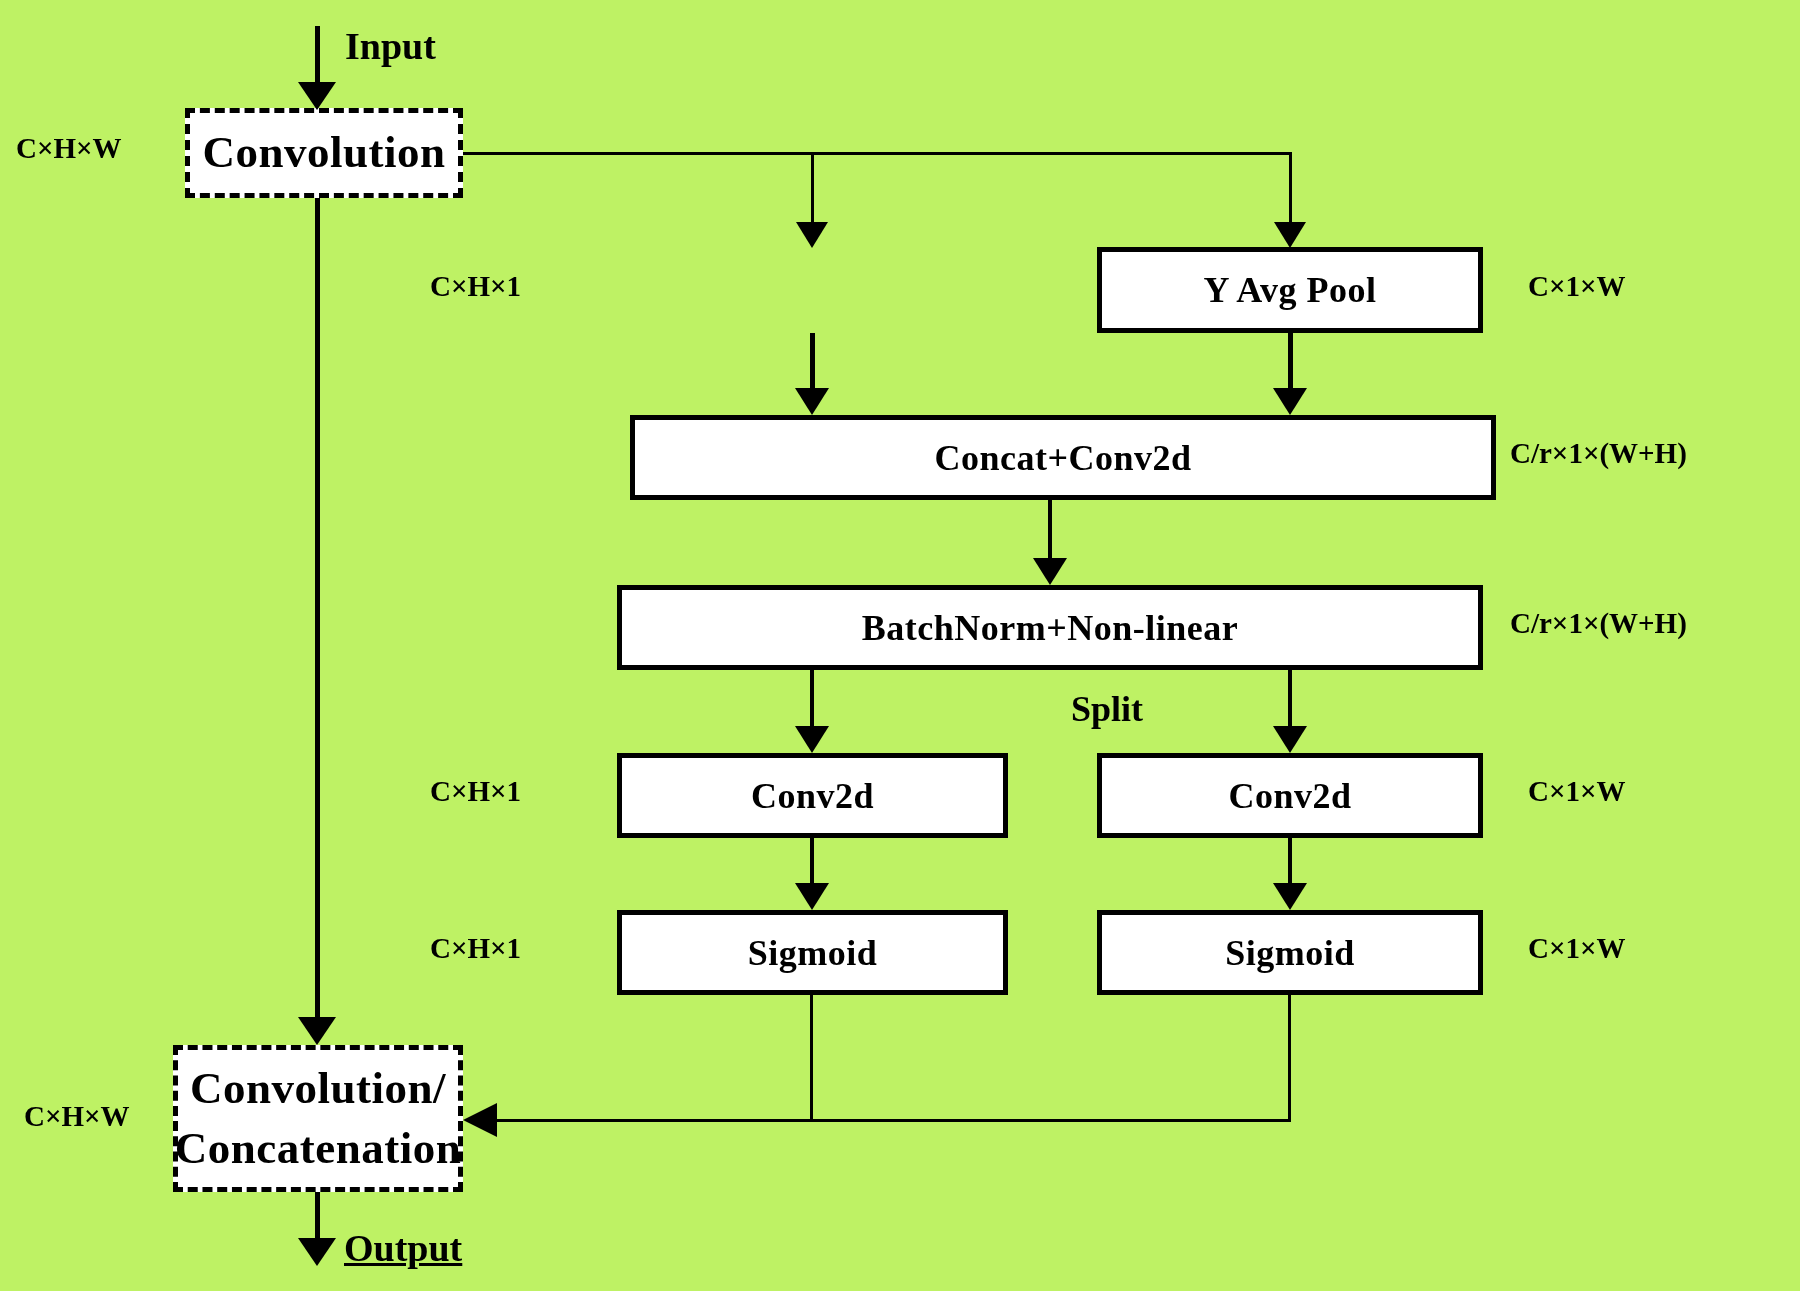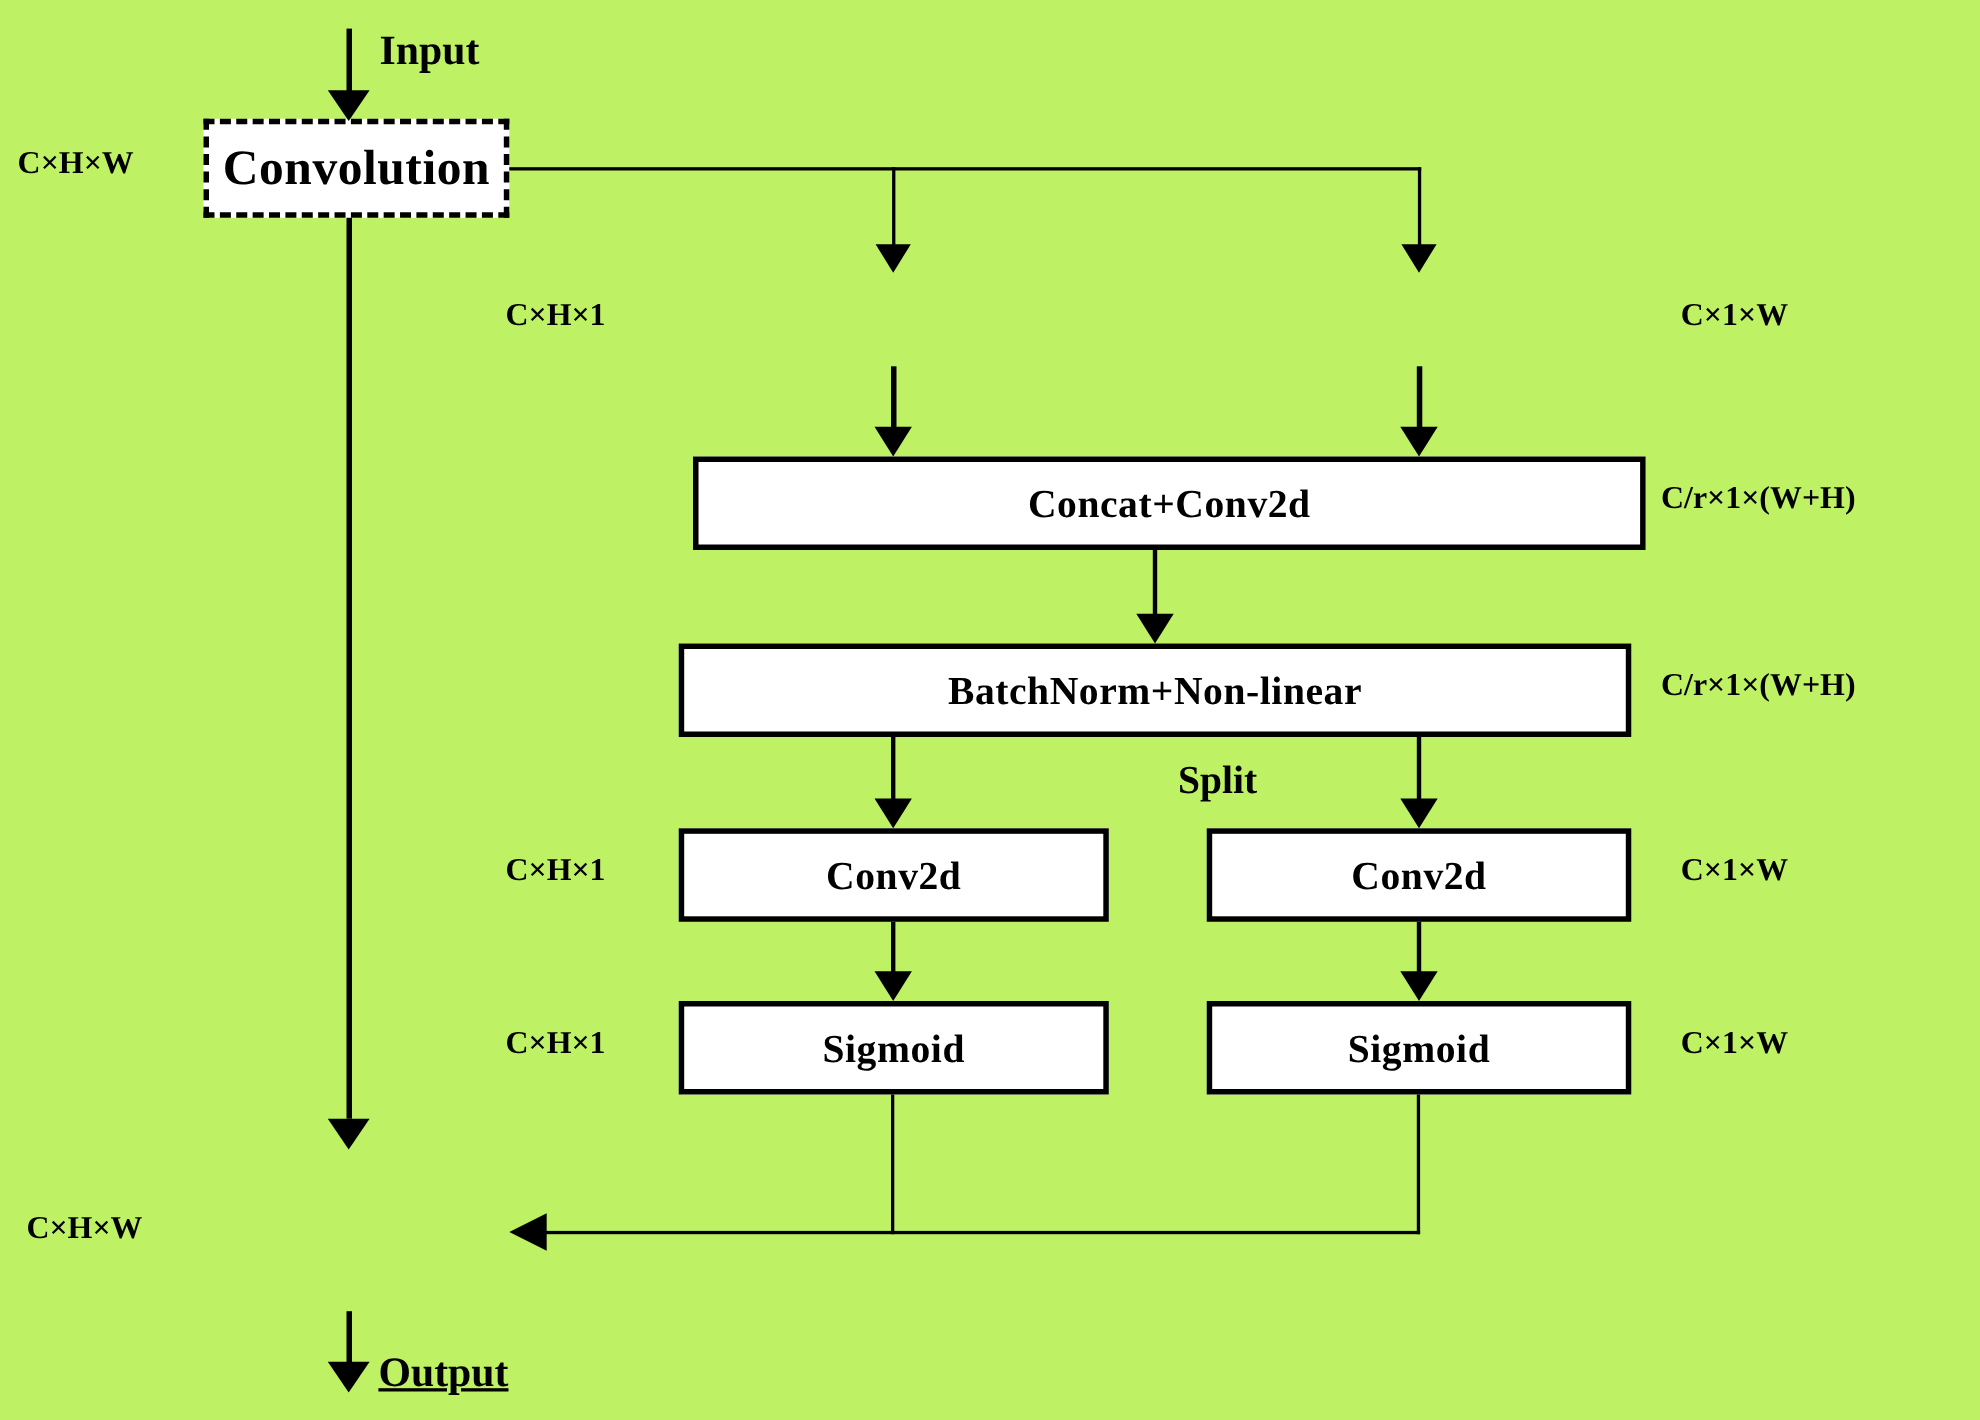--- a/index.html
+++ b/index.html
@@ -26,21 +26,21 @@
     border:5px dashed #000;
     font-size:45px;
     flex-direction:column;
     line-height:1.32;
   }
   .lbl{
     position:absolute;
     font-size:29px;
     white-space:nowrap;
   }
-  .lbl.ra{text-align:center;}
+  .lbl.ra{text-align:left;}
   .flowlbl{
     position:absolute;
     font-size:38px;
     white-space:nowrap;
   }
   .vline,.hline{position:absolute;background:#000;}
   .tri{position:absolute;width:0;height:0;border-style:solid;border-color:transparent;}
   .tri.down{border-top-color:#000;}
   .tri.left{border-right-color:#000;}
 </style>
@@ -62,20 +62,23 @@
   <div class="lbl" style="left:1528px;top:775px;">C×1×W</div>
   <div class="lbl ra" style="left:430px;top:932px;width:150px;">C×H×1</div>
   <div class="lbl" style="left:1528px;top:932px;">C×1×W</div>
   <div class="lbl" style="left:24px;top:1100px;">C×H×W</div>
 
   <div class="node dashed" style="left:185px;top:108px;width:278px;height:90px;">
     <span>Convolution</span>
   </div>
 
 
+  <div class="node" style="left:1097px;top:247px;width:386px;height:86px;">
+    <span>Y Avg Pool</span>
+  </div>
 
   <div class="node" style="left:617px;top:415px;width:866px;height:85px;margin-left:13px;">
     <span>Concat+Conv2d</span>
   </div>
 
   <div class="node" style="left:617px;top:585px;width:866px;height:85px;">
     <span>BatchNorm+Non-linear</span>
   </div>
 
   <div class="node" style="left:617px;top:753px;width:391px;height:85px;">
@@ -87,20 +90,24 @@
   </div>
 
   <div class="node" style="left:617px;top:910px;width:391px;height:85px;">
     <span>Sigmoid</span>
   </div>
 
   <div class="node" style="left:1097px;top:910px;width:386px;height:85px;">
     <span>Sigmoid</span>
   </div>
 
+  <div class="node dashed" style="left:173px;top:1045px;width:290px;height:147px;">
+    <span>Convolution/</span>
+    <span>Concatenation</span>
+  </div>
 
   <div class="vline" style="left:315px;top:26px;width:5px;height:58px;"></div>
   <div class="tri down" style="left:298px;top:82px;border-width:28px 19px 0 19px;"></div>
 
   <div class="vline" style="left:315px;top:198px;width:5px;height:819px;"></div>
   <div class="tri down" style="left:298px;top:1017px;border-width:28px 19px 0 19px;"></div>
 
   <div class="hline" style="left:463px;top:152px;width:829px;height:3px;"></div>
   <div class="vline" style="left:811px;top:152px;width:3px;height:73px;"></div>
   <div class="tri down" style="left:796px;top:222px;border-width:26px 16px 0 16px;"></div>

